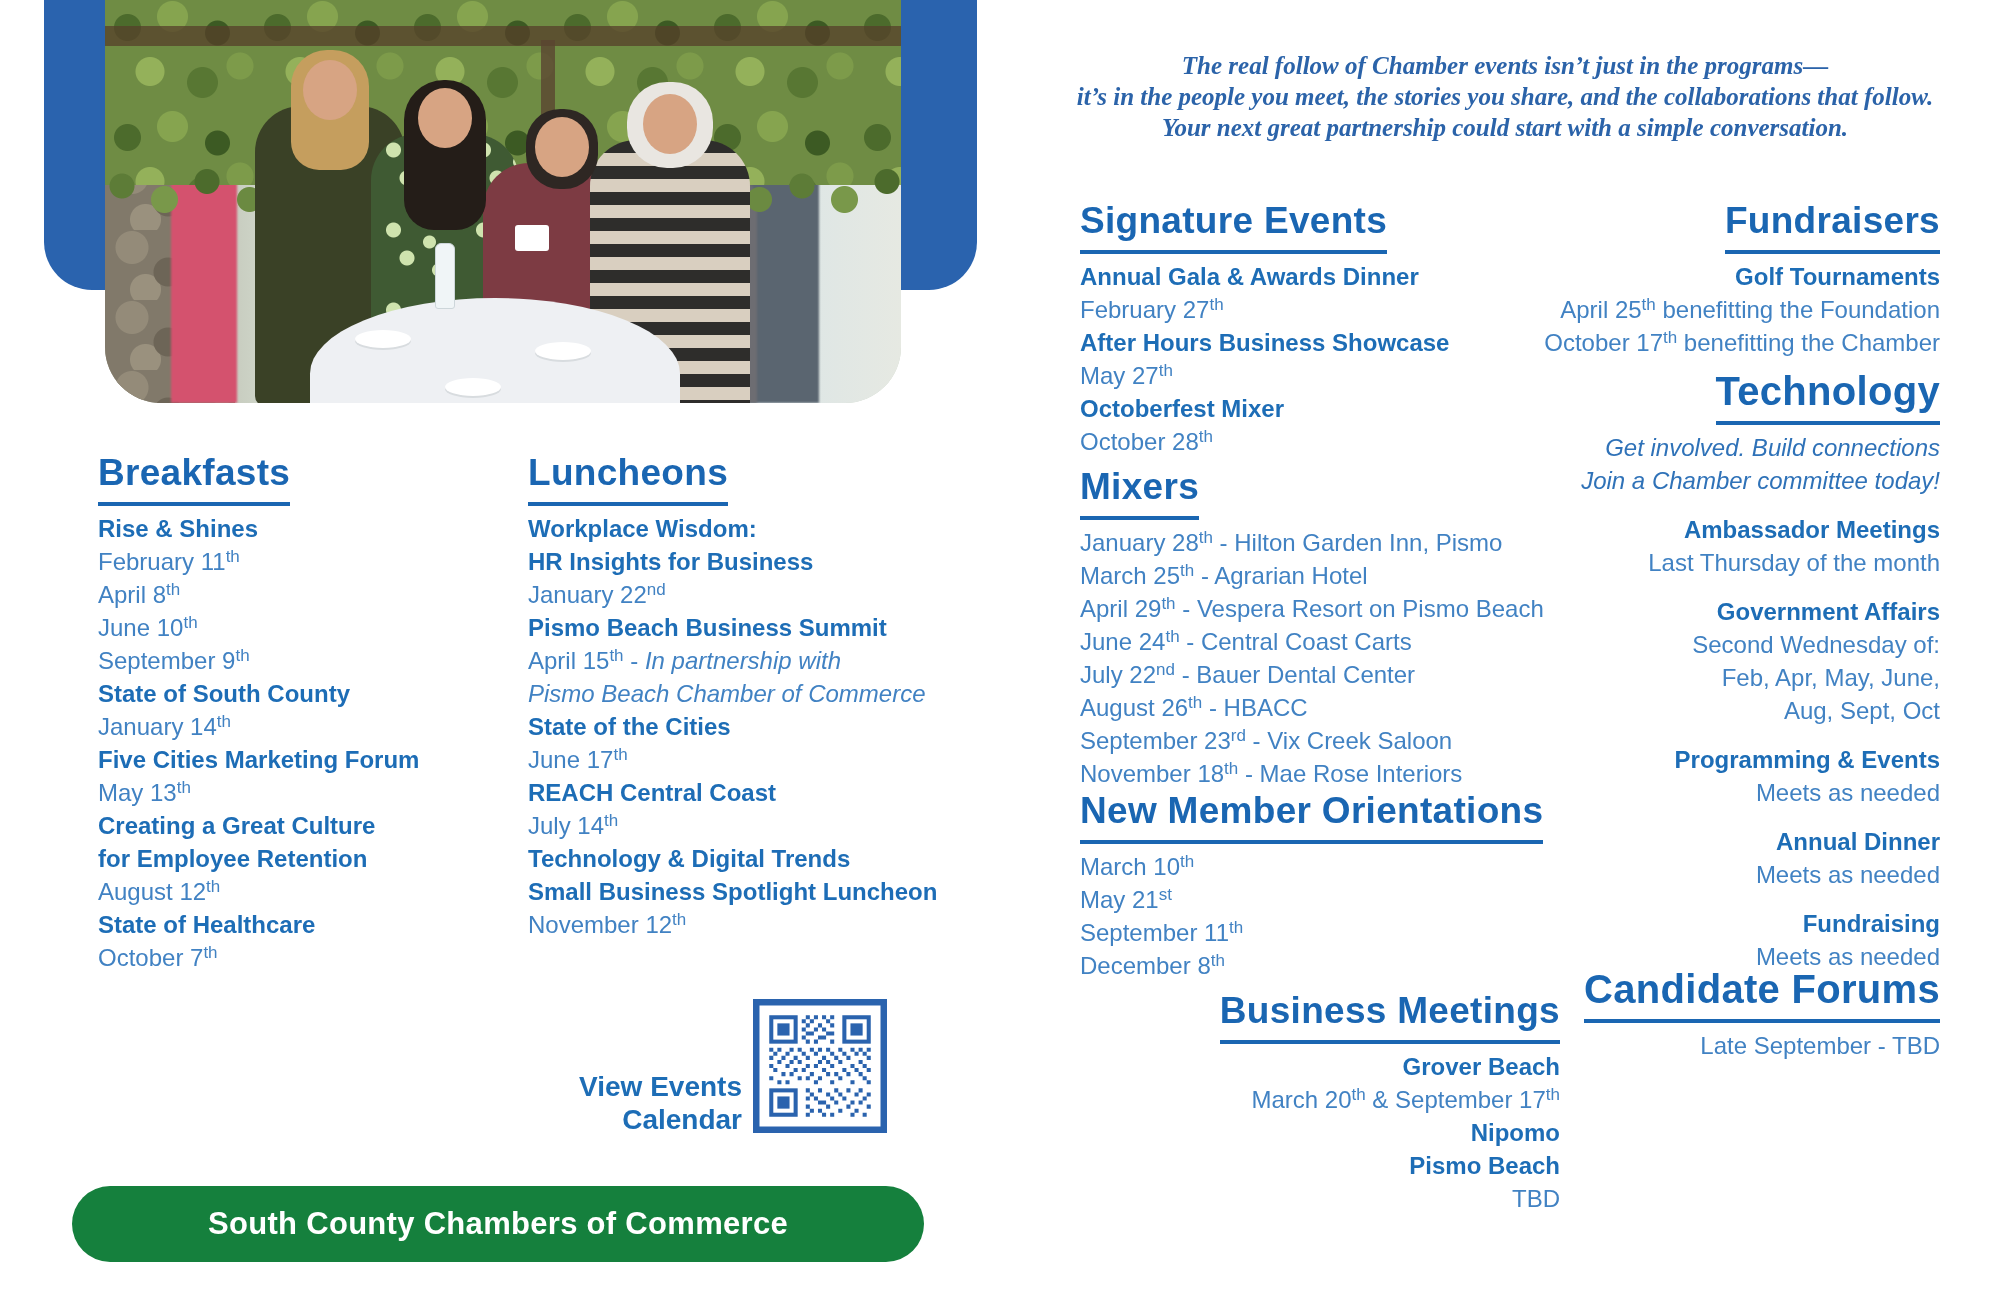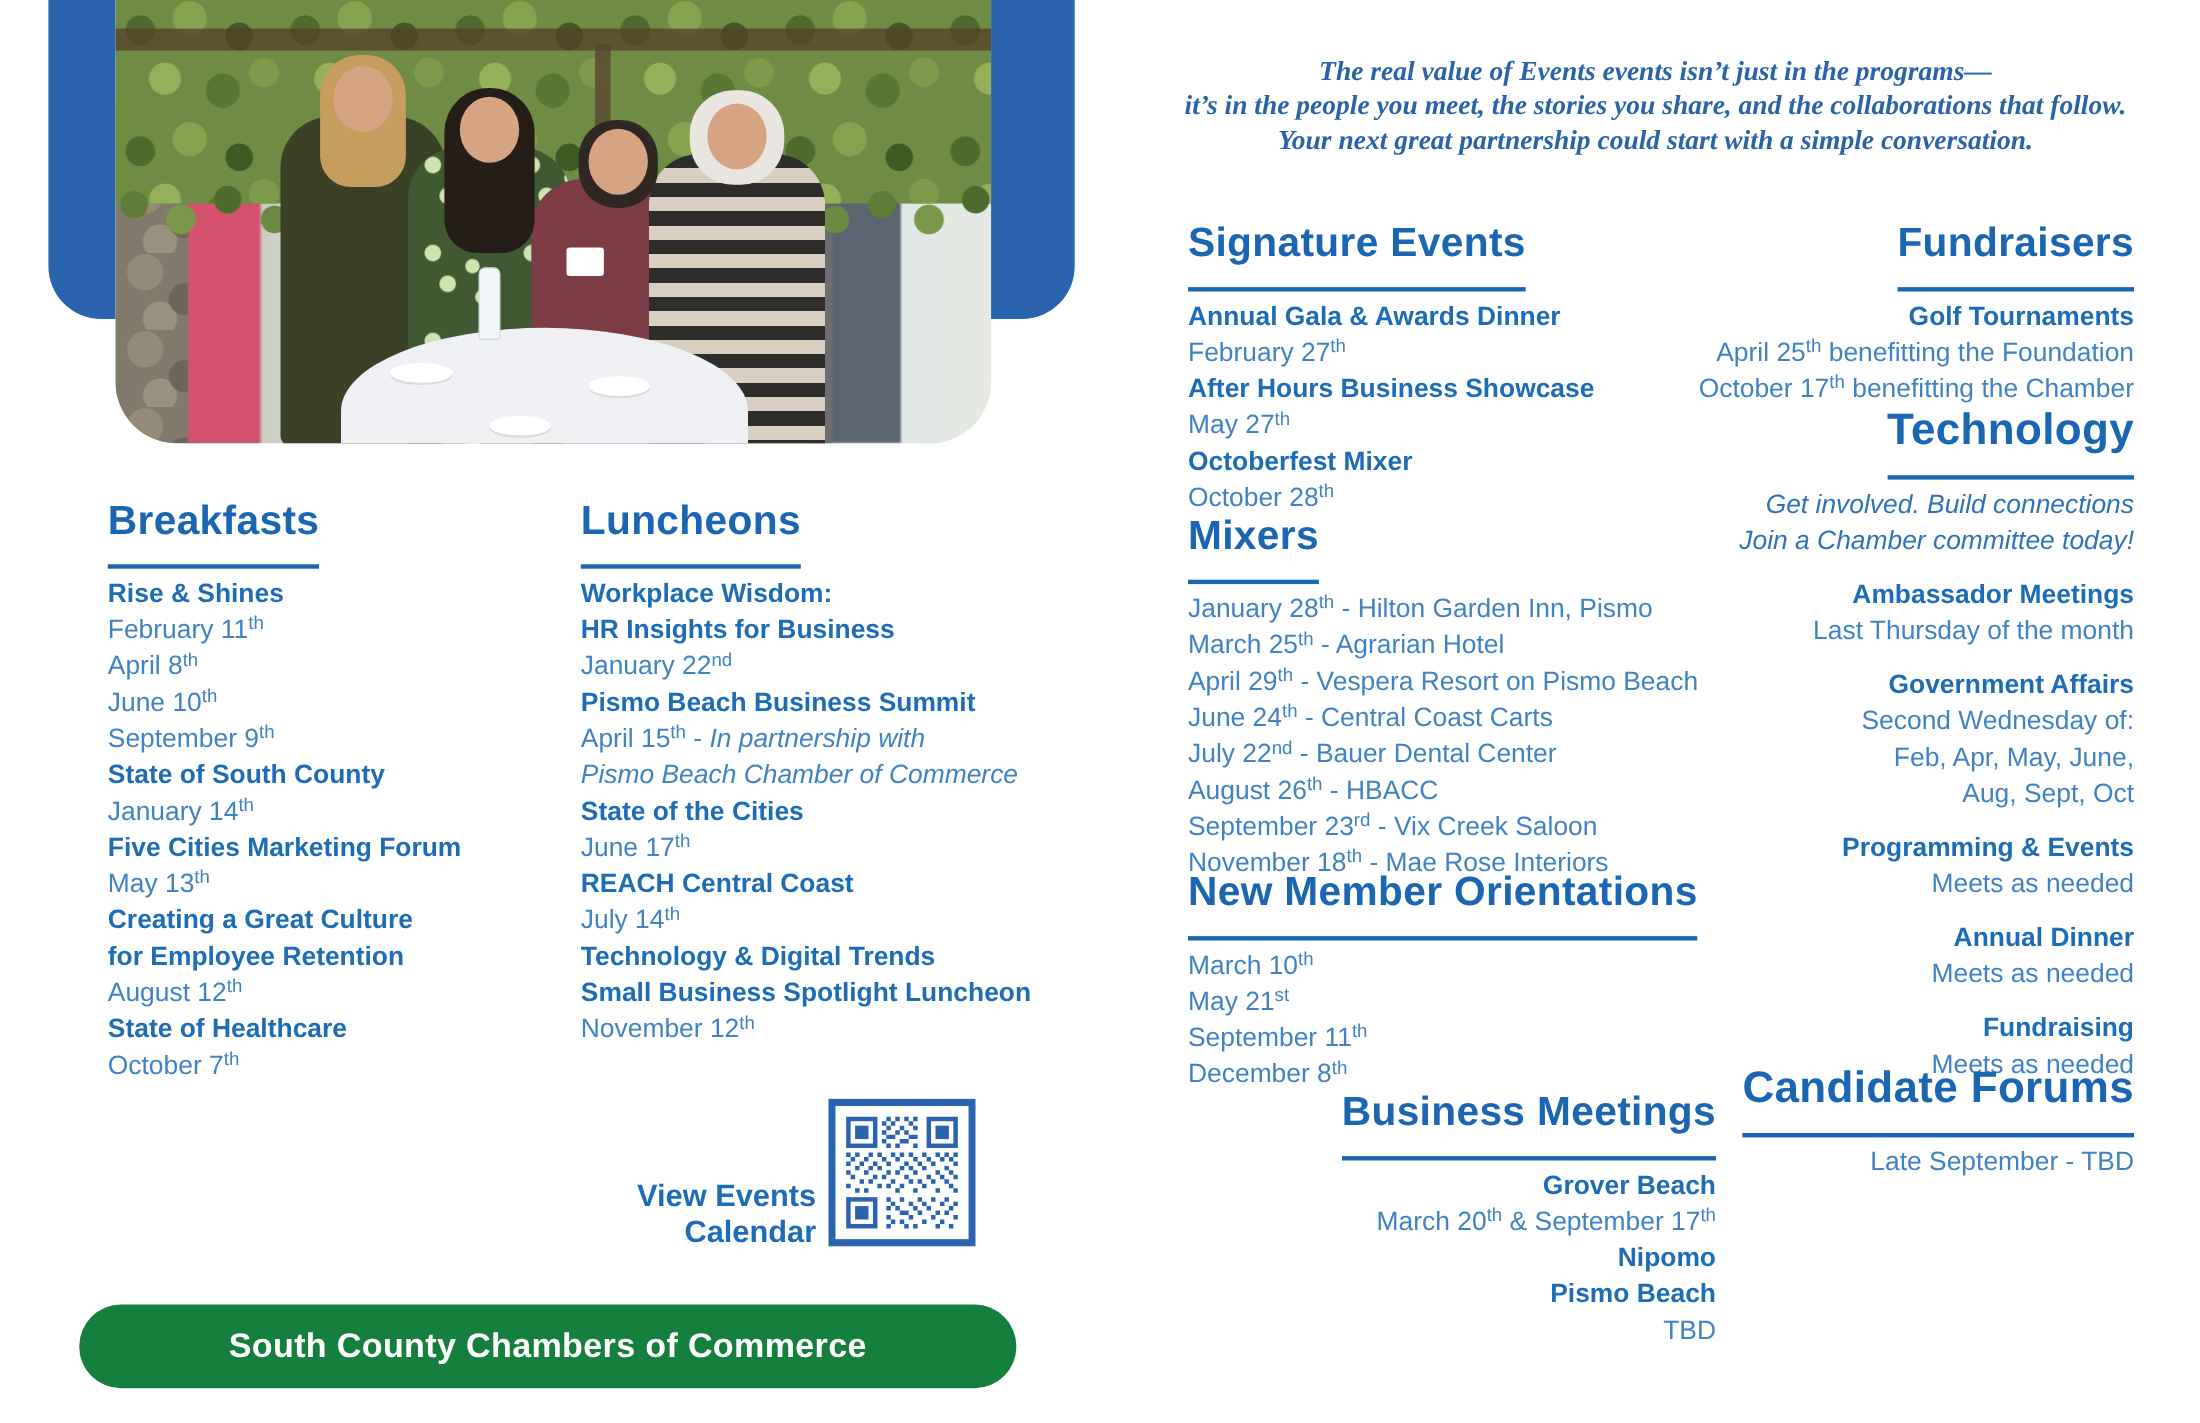--- a/index.html
+++ b/index.html
@@ -71,21 +71,21 @@
   .p3{left:372px;top:115px;height:290px;}
   .p3 .p-hair{top:-6px;width:72px;height:80px;border-radius:34px;background:#2e2723;}
   .p3 .p-body{width:158px;height:250px;background:#7d3b43;}
   .p3 .p-body::after{content:"";position:absolute;left:32px;top:62px;width:34px;height:26px;background:#fff;border-radius:3px;}
   .p4{left:480px;top:92px;height:315px;}
   .p4 .p-hair{top:-10px;width:86px;height:86px;border-radius:40px;background:#e9e6e1;}
   .p4 .p-body{width:160px;height:280px;background:repeating-linear-gradient(180deg,#2e2d2b 0 13px,#d9cfc0 13px 26px);}
   
   .sec{position:absolute;}
   .sec.ra{text-align:right;}
-  .sec-title{display:inline-block;margin:0 0 6px 0;padding-bottom:18px;
+  .sec-title{display:inline-block;margin:0 0 6px 0;padding-bottom:7px;
     font-size:37px;line-height:1.15;font-weight:800;letter-spacing:.3px;
     color:#1a66b2;border-bottom:4px solid #1a66b2;}
   .sec-title.lg{font-size:40px;}
   .ln{font-size:24px;line-height:33px;color:#4182c3;}
   .ln.b{color:#1d6db6;font-weight:700;}
   .ln.i{font-style:italic;color:#2f72b8;}
   .ln.gap{margin-top:16px;}
   .ln sup{font-size:17px;line-height:0;vertical-align:baseline;position:relative;top:-0.45em;}
   .ln em{}
   
@@ -137,21 +137,21 @@
     <div class="p-body"></div>
   </div>
   <div class="ph-table"></div>
   <div class="ph-bottle"></div>
   <div class="ph-plate a"></div>
   <div class="ph-plate b"></div>
   <div class="ph-plate c"></div>
 </div>
 
 <div class="quote">
-    <div class="ln i">The real value of Events events isn’t just in the programs—</div>
+    <div class="ln i">The real follow of Chamber events isn’t just in the programs—</div>
     <div class="ln i">it’s in the people you meet, the stories you share, and the collaborations that follow.</div>
     <div class="ln i">Your next great partnership could start with a simple conversation.</div>
   </div>
 
 <section class="sec" style="left:98px;top:452px;width:330px;">
   <h2 class="sec-title">Breakfasts</h2>
   <div>
       <div class="ln b">Rise &amp; Shines</div>
       <div class="ln">February 11<sup>th</sup></div>
       <div class="ln">April 8<sup>th</sup></div>

